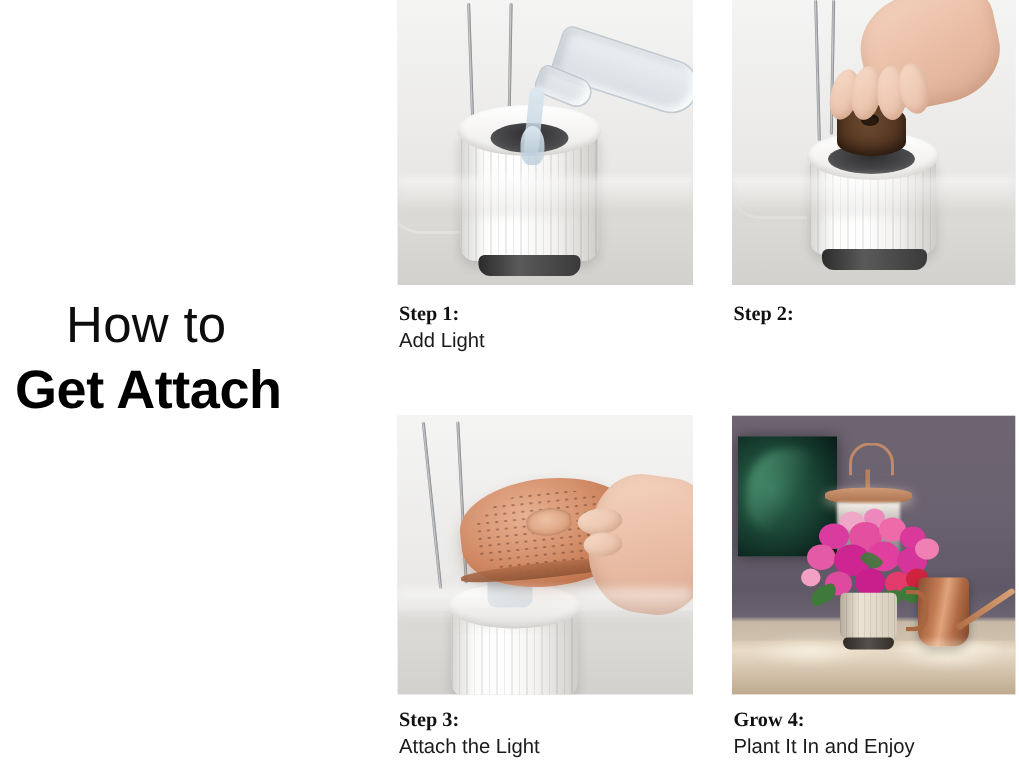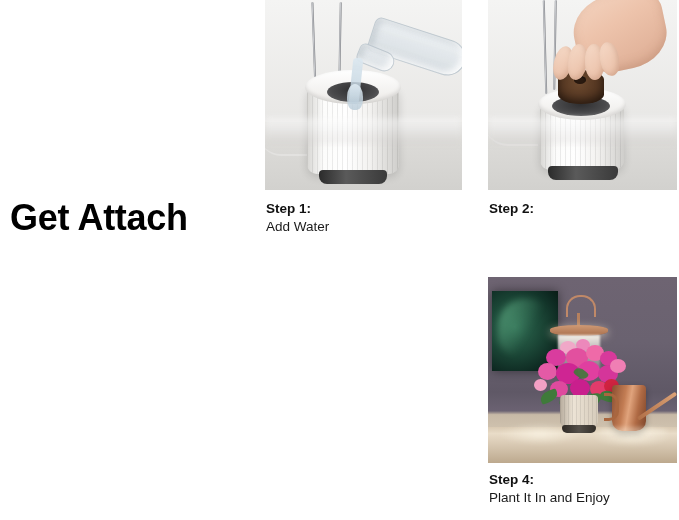--- a/index.html
+++ b/index.html
@@ -44,21 +44,21 @@
     overflow:hidden;
     background:#e9e9ea;
   }
   .caption{
     position:absolute;
     left:1px;
     font-size:13.5px;
     line-height:17.5px;
     color:#111111;
   }
-  .caption .step{font-weight:bold;}
+  .caption .step{font-weight:bold;font-family:Liberation Serif, serif;}
   .caption .desc{font-weight:normal;color:#1a1a1a;}
 
   
   .scene{position:absolute;inset:0;}
 
   
   .studio{
     background:
       linear-gradient(180deg,#f2f2f1 0%,#ededec 45%,#e6e5e3 62%,#dcdbd8 75%,#d2d1ce 100%);
   }
@@ -246,20 +246,21 @@
     border-radius:2px;
     transform-origin:left center;
   }
 </style>
 </head>
 <body>
 
 <div id="page">
 
   <div class="headline">
+    <div class="l1">How to</div>
     <div class="l2">Get Attach</div>
   </div>
 
   <div class="panel" style="left:265px;top:0px;width:197px;height:245px;">
     <div class="photo" style="height:190px;">
       <div class="scene studio">
         <div class="backwall"></div>
 
         <div class="cord" style="left:-6px;top:134px;width:48px;height:20px;"></div>
 
@@ -273,21 +274,21 @@
 
         <div class="bottle" style="left:104px;top:30px;width:96px;height:34px;border-radius:10px 26px 26px 10px;transform:rotate(18deg);"></div>
         <div class="bottle" style="left:92px;top:48px;width:36px;height:18px;border-radius:6px 10px 10px 6px;transform:rotate(22deg);"></div>
 
         <div class="waterstream" style="left:86px;top:58px;width:10px;height:46px;border-radius:4px;transform:rotate(6deg);"></div>
         <div class="waterstream" style="left:82px;top:84px;width:16px;height:26px;border-radius:50% 50% 40% 40%;"></div>
       </div>
     </div>
     <div class="caption" style="top:200px;">
       <div class="step">Step 1:</div>
-      <div class="desc">Add Water</div>
+      <div class="desc">Add Light</div>
     </div>
   </div>
 
   <div class="panel" style="left:488px;top:0px;width:189px;height:265px;">
     <div class="photo" style="height:190px;">
       <div class="scene studio">
         <div class="backwall"></div>
         <div class="cord" style="left:-4px;top:122px;width:54px;height:22px;"></div>
 
         <div class="rod" style="left:56px;top:0px;height:94px;transform:rotate(-1.5deg);"></div>
@@ -306,20 +307,48 @@
         <div class="finger" style="left:80px;top:44px;width:19px;height:36px;transform:rotate(8deg);"></div>
         <div class="finger" style="left:97px;top:44px;width:19px;height:36px;transform:rotate(-2deg);"></div>
         <div class="finger" style="left:112px;top:42px;width:19px;height:34px;transform:rotate(-10deg);"></div>
       </div>
     </div>
     <div class="caption" style="top:200px;">
       <div class="step">Step 2:</div>
     </div>
   </div>
 
+  <div class="panel" style="left:265px;top:277px;width:197px;height:243px;">
+    <div class="photo" style="height:186px;">
+      <div class="scene studio">
+        <div class="backwall" style="height:70%;"></div>
+
+        <div class="rod" style="left:22px;top:4px;height:112px;transform:rotate(-6deg);"></div>
+        <div class="rod" style="left:42px;top:4px;height:108px;transform:rotate(-3deg);"></div>
+
+        <div class="planter" style="left:36px;top:126px;width:84px;height:62px;"></div>
+        <div class="planter-rim" style="left:34px;top:112px;width:88px;height:30px;"></div>
+
+        <div style="position:absolute;left:60px;top:96px;width:30px;height:32px;border-radius:6px;background:linear-gradient(180deg,#a9bcc9,#cdd9e1);opacity:.85;"></div>
+
+        <div class="disc" style="left:42px;top:42px;width:116px;height:72px;transform:rotate(-6deg);"></div>
+        <div class="disc-holes" style="left:52px;top:50px;width:96px;height:56px;transform:rotate(-6deg);"></div>
+        <div class="disc-center" style="left:86px;top:62px;width:30px;height:18px;transform:rotate(-6deg);"></div>
+        <div class="disc-edge" style="left:42px;top:98px;width:116px;height:10px;transform:rotate(-6deg);opacity:.9;"></div>
+
+        <div class="hand" style="left:128px;top:40px;width:80px;height:92px;border-radius:40% 36% 40% 46%;transform:rotate(8deg);"></div>
+        <div class="finger" style="left:120px;top:62px;width:30px;height:17px;border-radius:50%;transform:rotate(-6deg);"></div>
+        <div class="finger" style="left:124px;top:78px;width:26px;height:16px;border-radius:50%;transform:rotate(-4deg);"></div>
+      </div>
+    </div>
+    <div class="caption" style="top:194px;">
+      <div class="step">Step 3:</div>
+      <div class="desc">Attach the Light</div>
+    </div>
+  </div>
 
   <div class="panel" style="left:488px;top:277px;width:189px;height:243px;">
     <div class="photo" style="height:186px;">
       <div class="scene room">
 
         <div class="tv" style="left:4px;top:14px;width:66px;height:80px;"></div>
         <div class="tv-swirl" style="left:10px;top:22px;width:52px;height:56px;"></div>
 
         <div class="table" style="top:150px;height:36px;"></div>
 
@@ -358,18 +387,18 @@
         <div class="pot4" style="left:72px;top:118px;width:38px;height:32px;"></div>
         <div class="pot4-base" style="left:74px;top:148px;width:34px;height:8px;"></div>
 
         <div class="can" style="left:124px;top:108px;width:34px;height:46px;"></div>
         <div class="can-handle" style="left:116px;top:116px;width:12px;height:22px;"></div>
         <div class="can-spout" style="left:150px;top:140px;width:46px;transform:rotate(-34deg);"></div>
         <div style="position:absolute;left:110px;top:150px;width:70px;height:8px;border-radius:50%;background:rgba(255,250,235,.35);filter:blur(2px);"></div>
       </div>
     </div>
     <div class="caption" style="top:194px;">
-      <div class="step">Step 4:</div>
+      <div class="step">Grow 4:</div>
       <div class="desc">Plant It In and Enjoy</div>
     </div>
   </div>
 
 </div>
 
 </body></html>

